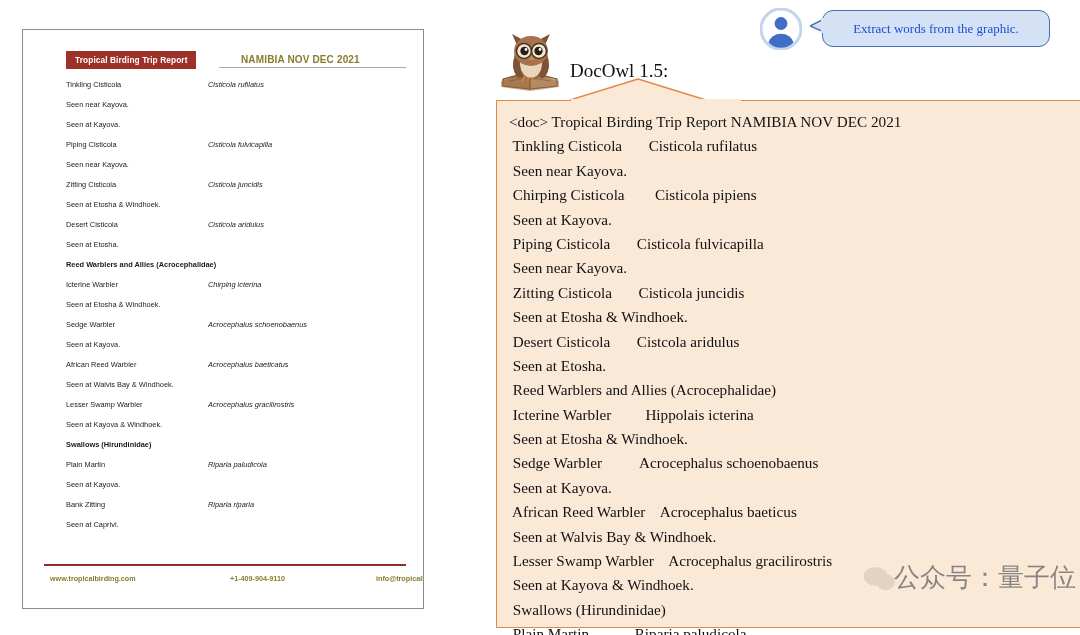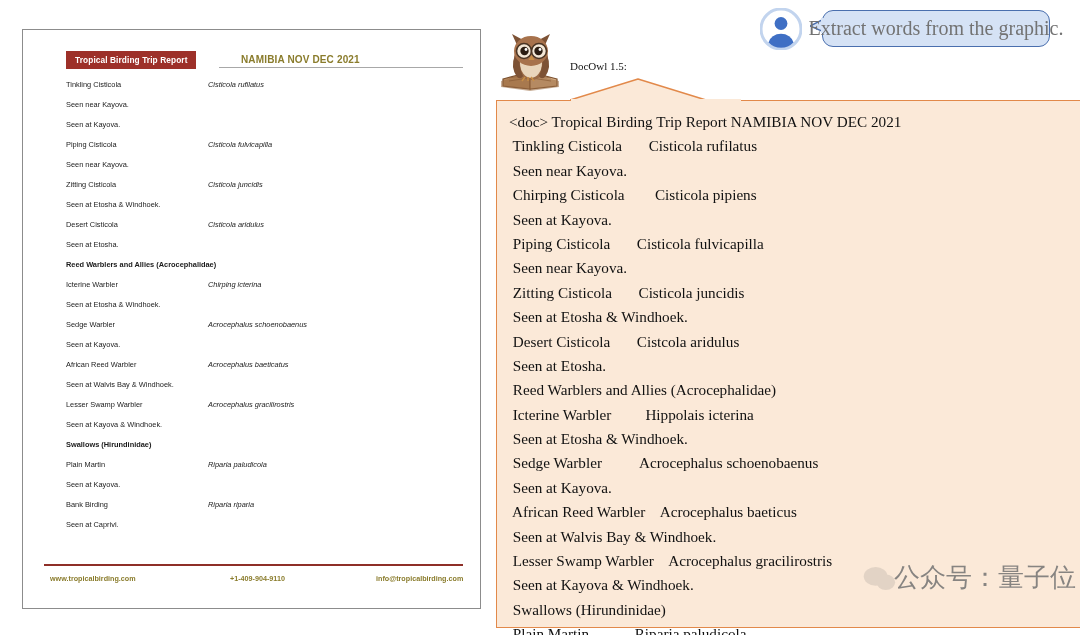--- a/index.html
+++ b/index.html
@@ -13,21 +13,21 @@
     font-family: "Liberation Sans", sans-serif;
     overflow: hidden;
     position: relative;
   }
 
   
   #doc-page {
     position: absolute;
     left: 22px;
     top: 29px;
-    width: 459px;
+    width: 402px;
     height: 580px;
     background: #ffffff;
     border: 1.5px solid #8c8c8c;
     box-sizing: border-box;
     overflow: hidden;
   }
   #doc-inner {
     position: absolute;
     left: 21px;
     top: 21px;
@@ -143,21 +143,21 @@
     left: 497px;
     top: 27px;
     width: 68px;
     height: 68px;
   }
   #docowl-label {
     position: absolute;
     left: 570px;
     top: 60px;
     font-family: "Liberation Serif", serif;
-    font-size: 11px;
+    font-size: 19px;
     color: #111111;
     white-space: nowrap;
   }
 
   #user-avatar {
     position: absolute;
     left: 760px;
     top: 8px;
     width: 42px;
     height: 42px;
@@ -174,22 +174,22 @@
     border-radius: 11px;
     box-sizing: border-box;
   }
   #speech-text {
     position: absolute;
     left: 0; right: 0; top: 0; bottom: 0;
     display: flex;
     align-items: center;
     justify-content: center;
     font-family: "Liberation Serif", serif;
-    font-size: 20px;
-    color: #737373;
+    font-size: 13px;
+    color: #1d4ed8;
     white-space: nowrap;
   }
   #speech-tail {
     position: absolute;
     left: -13px;
     top: 7px;
     width: 14px;
     height: 15px;
     overflow: hidden;
   }
@@ -325,21 +325,21 @@
           <span class="doc-common heading">Swallows (Hirundinidae)</span>
         </div>
         <div class="doc-row">
           <span class="doc-common">Plain Martin</span>
           <span class="doc-sci">Riparia paludicola</span>
         </div>
         <div class="doc-row">
           <span class="doc-note">Seen at Kayova.</span>
         </div>
         <div class="doc-row">
-          <span class="doc-common">Bank Birding</span>
+          <span class="doc-common">Bank Zitting</span>
           <span class="doc-sci">Riparia riparia</span>
         </div>
         <div class="doc-row">
           <span class="doc-note">Seen at Caprivi.</span>
         </div>
       </div>
   </div>
 
   <div id="doc-footer">
     <div id="doc-footer-rule"></div>

